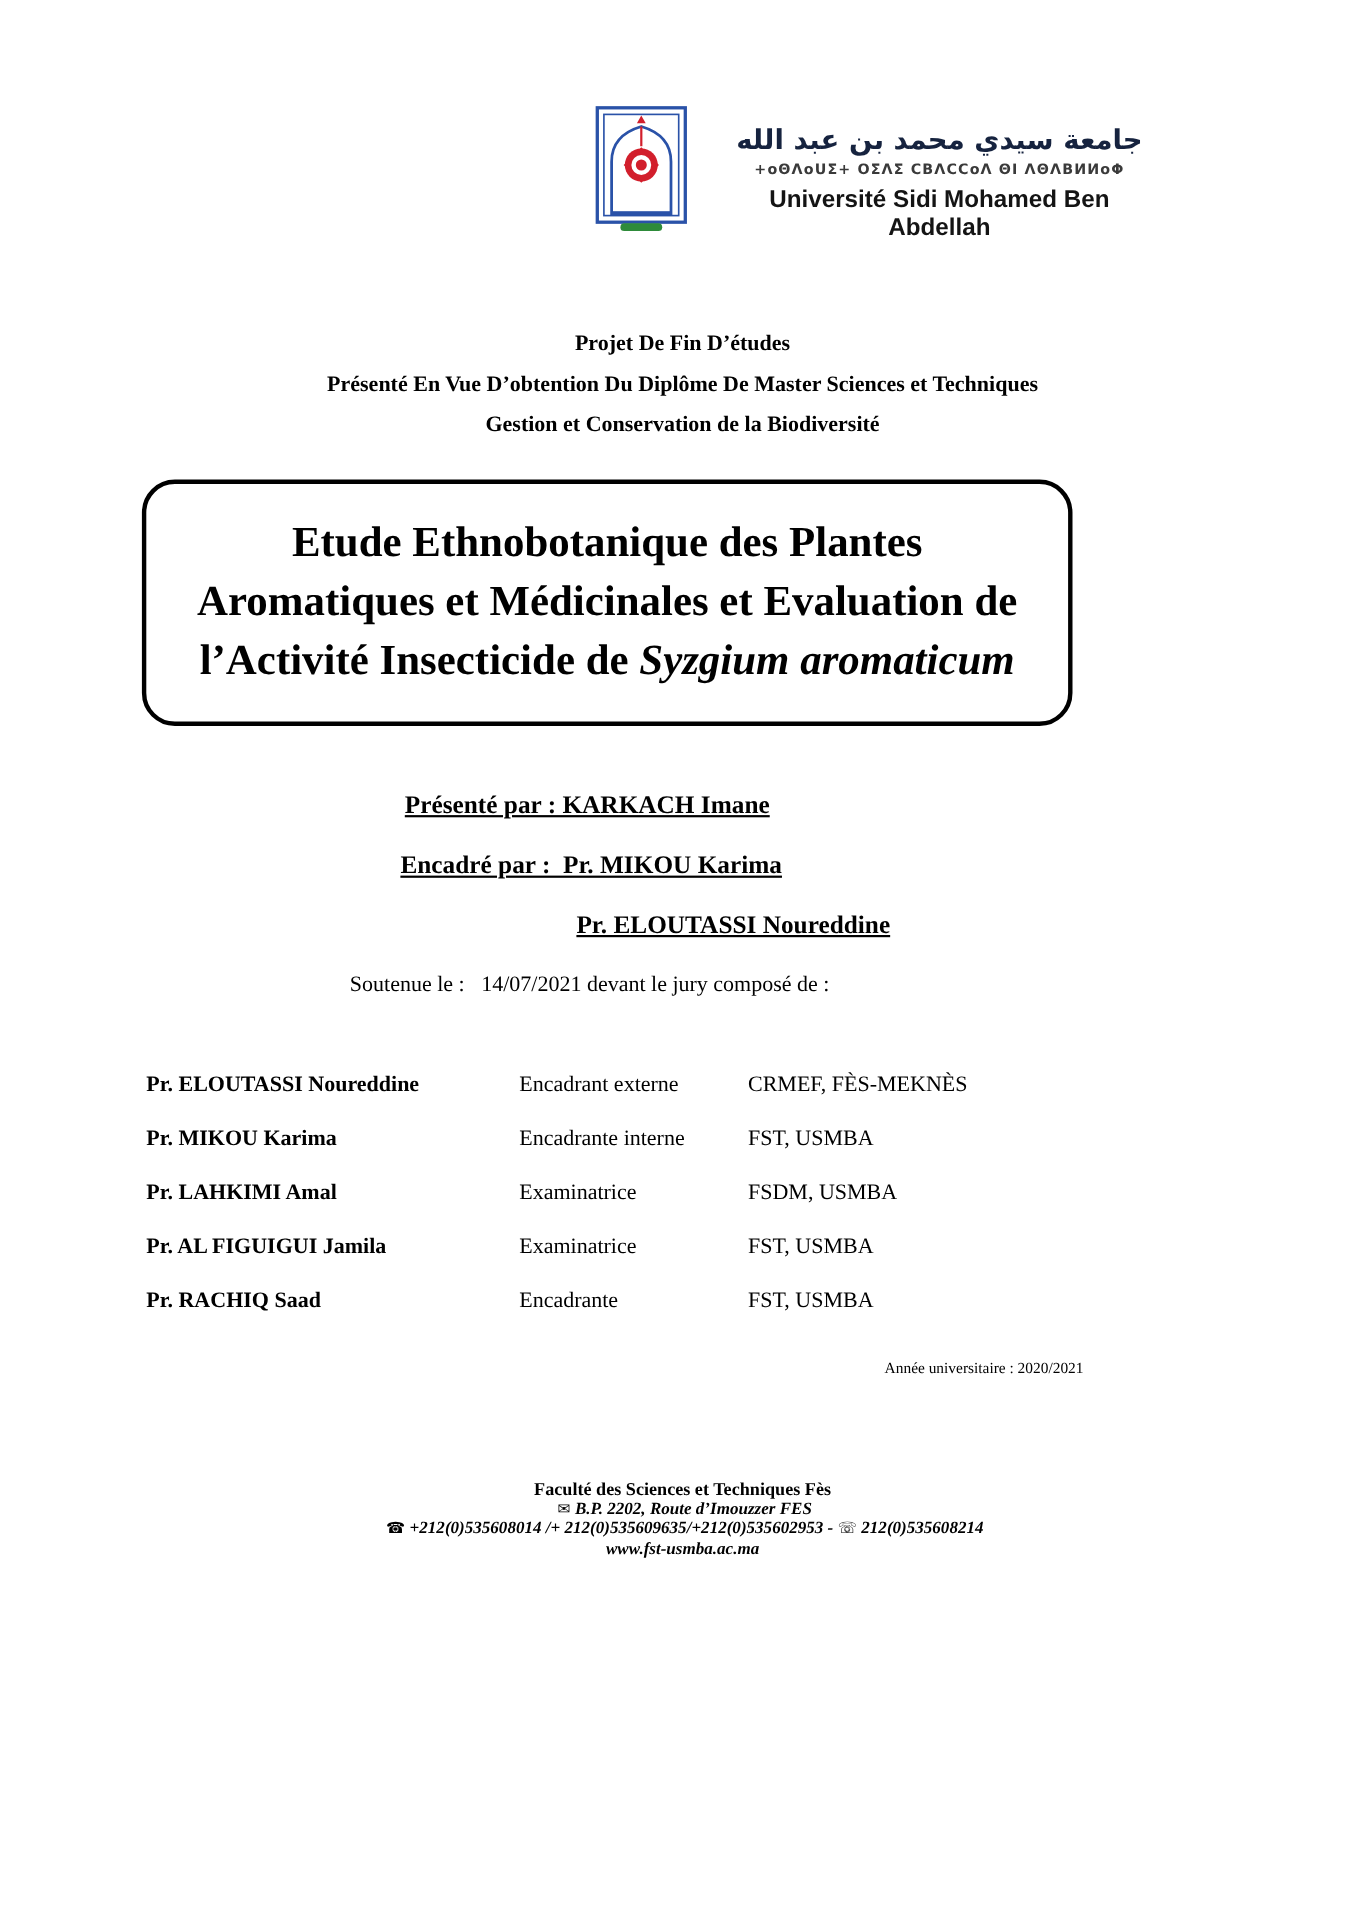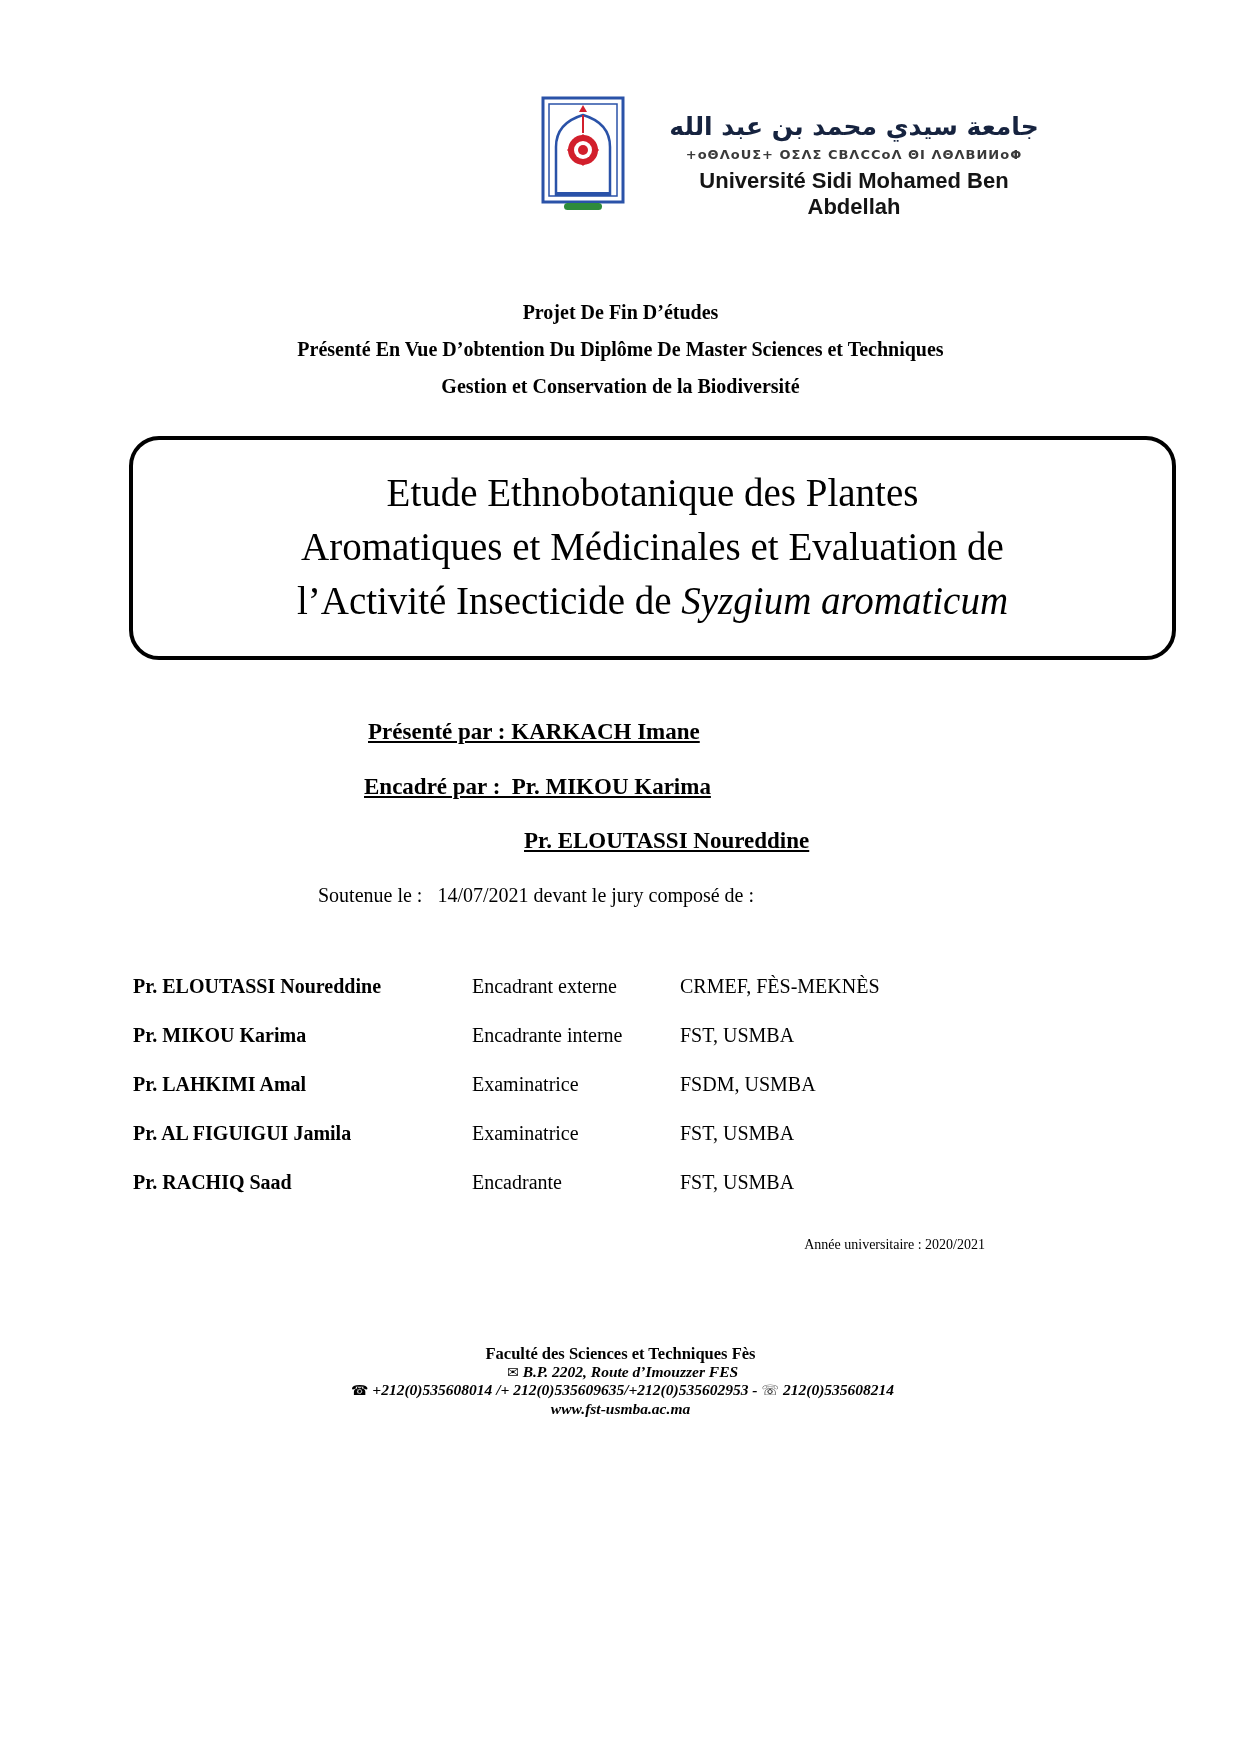--- a/index.html
+++ b/index.html
@@ -56,25 +56,25 @@
 
   
   .intro {
     position:absolute; top:281px; left:0; width:100%;
     text-align:center; font-weight:bold; font-size:20px;margin-top:20px;
   }
   .intro div { margin-bottom:14px; }
 
   
   .title-box {
-    position:absolute; top:436px; left:129px; width:1047px;
+    position:absolute; top:436px; left:129px; width:846px;
     box-sizing:border-box;
     border:4px solid #000; border-radius:30px;
     padding:26px 12px 28px;
-    text-align:center; font-size:39px; font-weight:normal; line-height:54px;
+    text-align:center; font-size:39px; font-weight:bold; line-height:54px;
   }
   .title-box .species { font-style:italic; }
 
   
   .pres-line { position:absolute; font-weight:bold; font-size:23px; white-space:pre-wrap;text-decoration:underline; }
   .pres-1 { top:719px; left:368px; }
   .pres-2 { top:774px; left:364px;text-align:center; }
   .pres-3 { top:828px; left:524px; }
   .soutenue {
     position:absolute; top:884px; left:318px;

